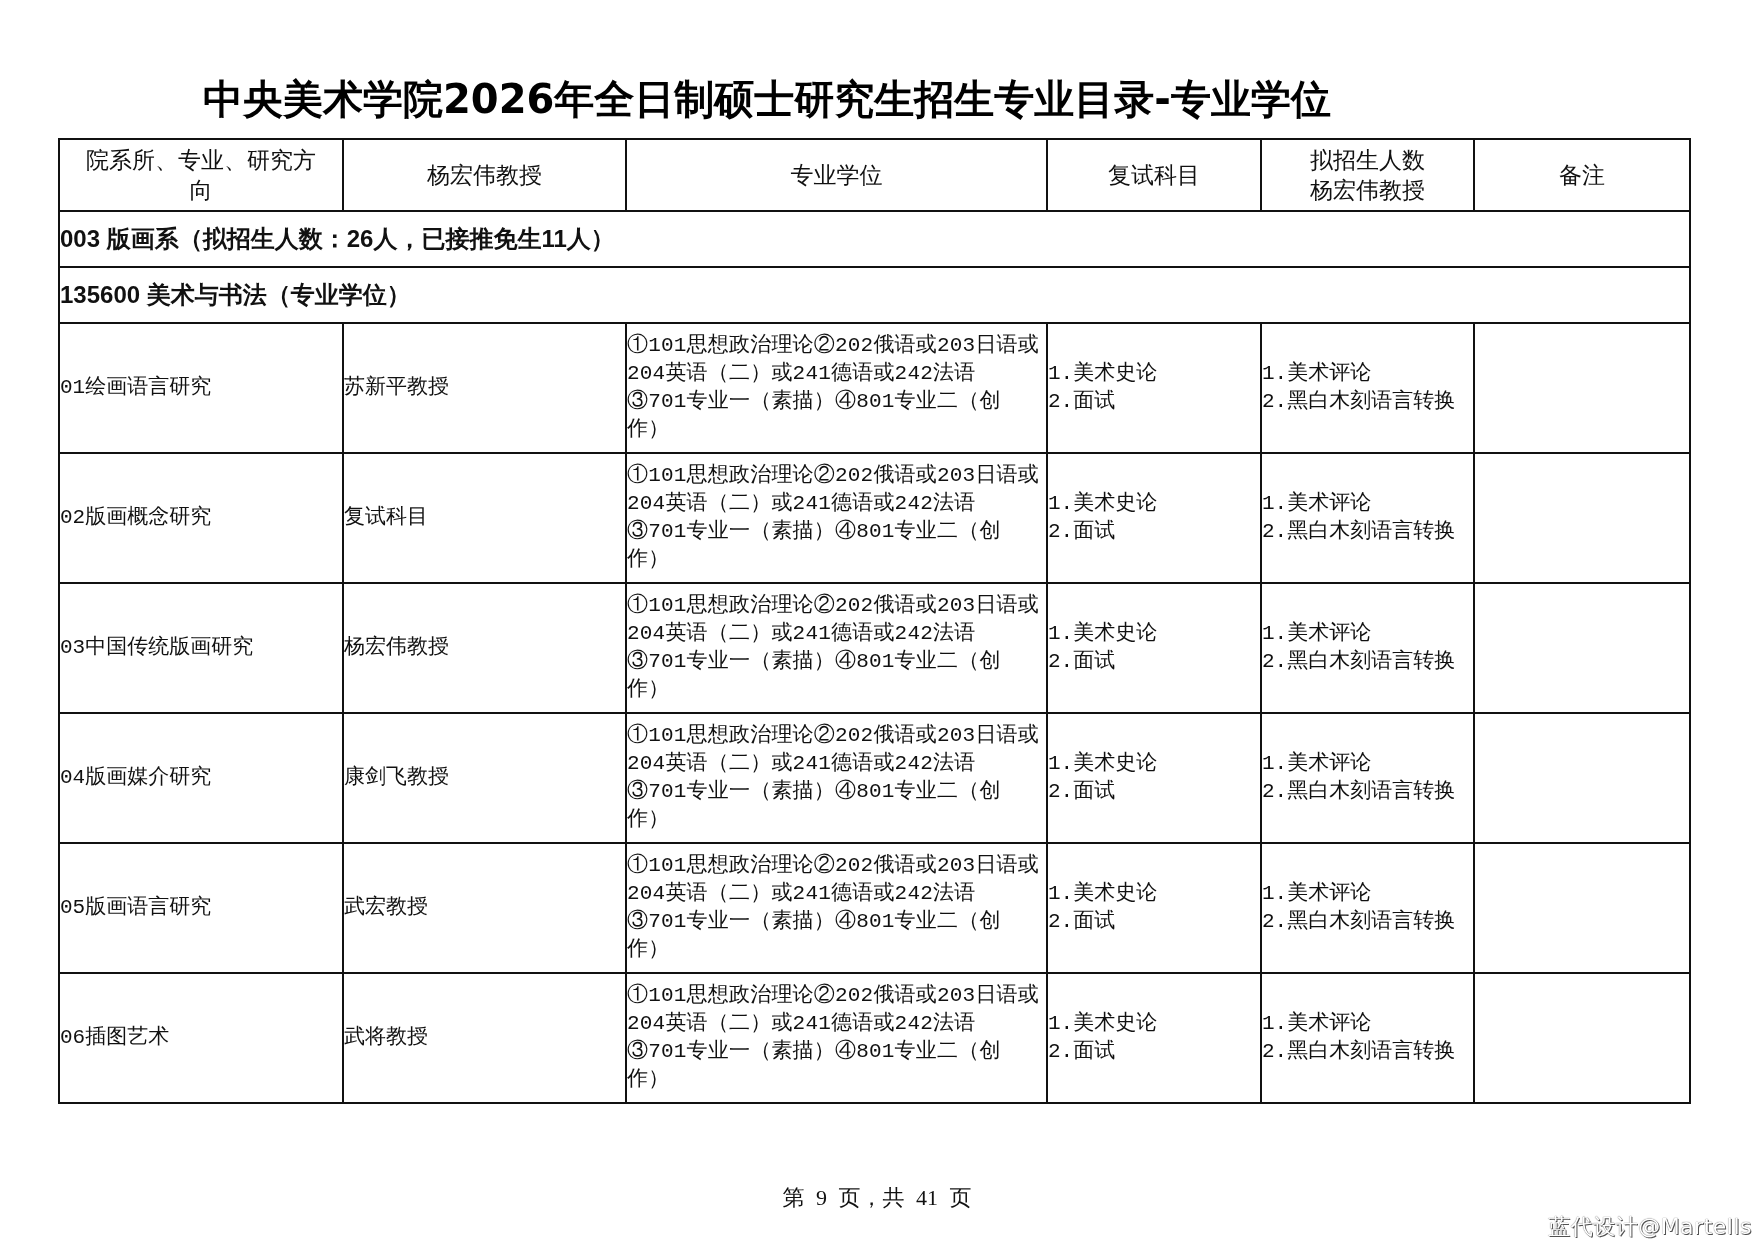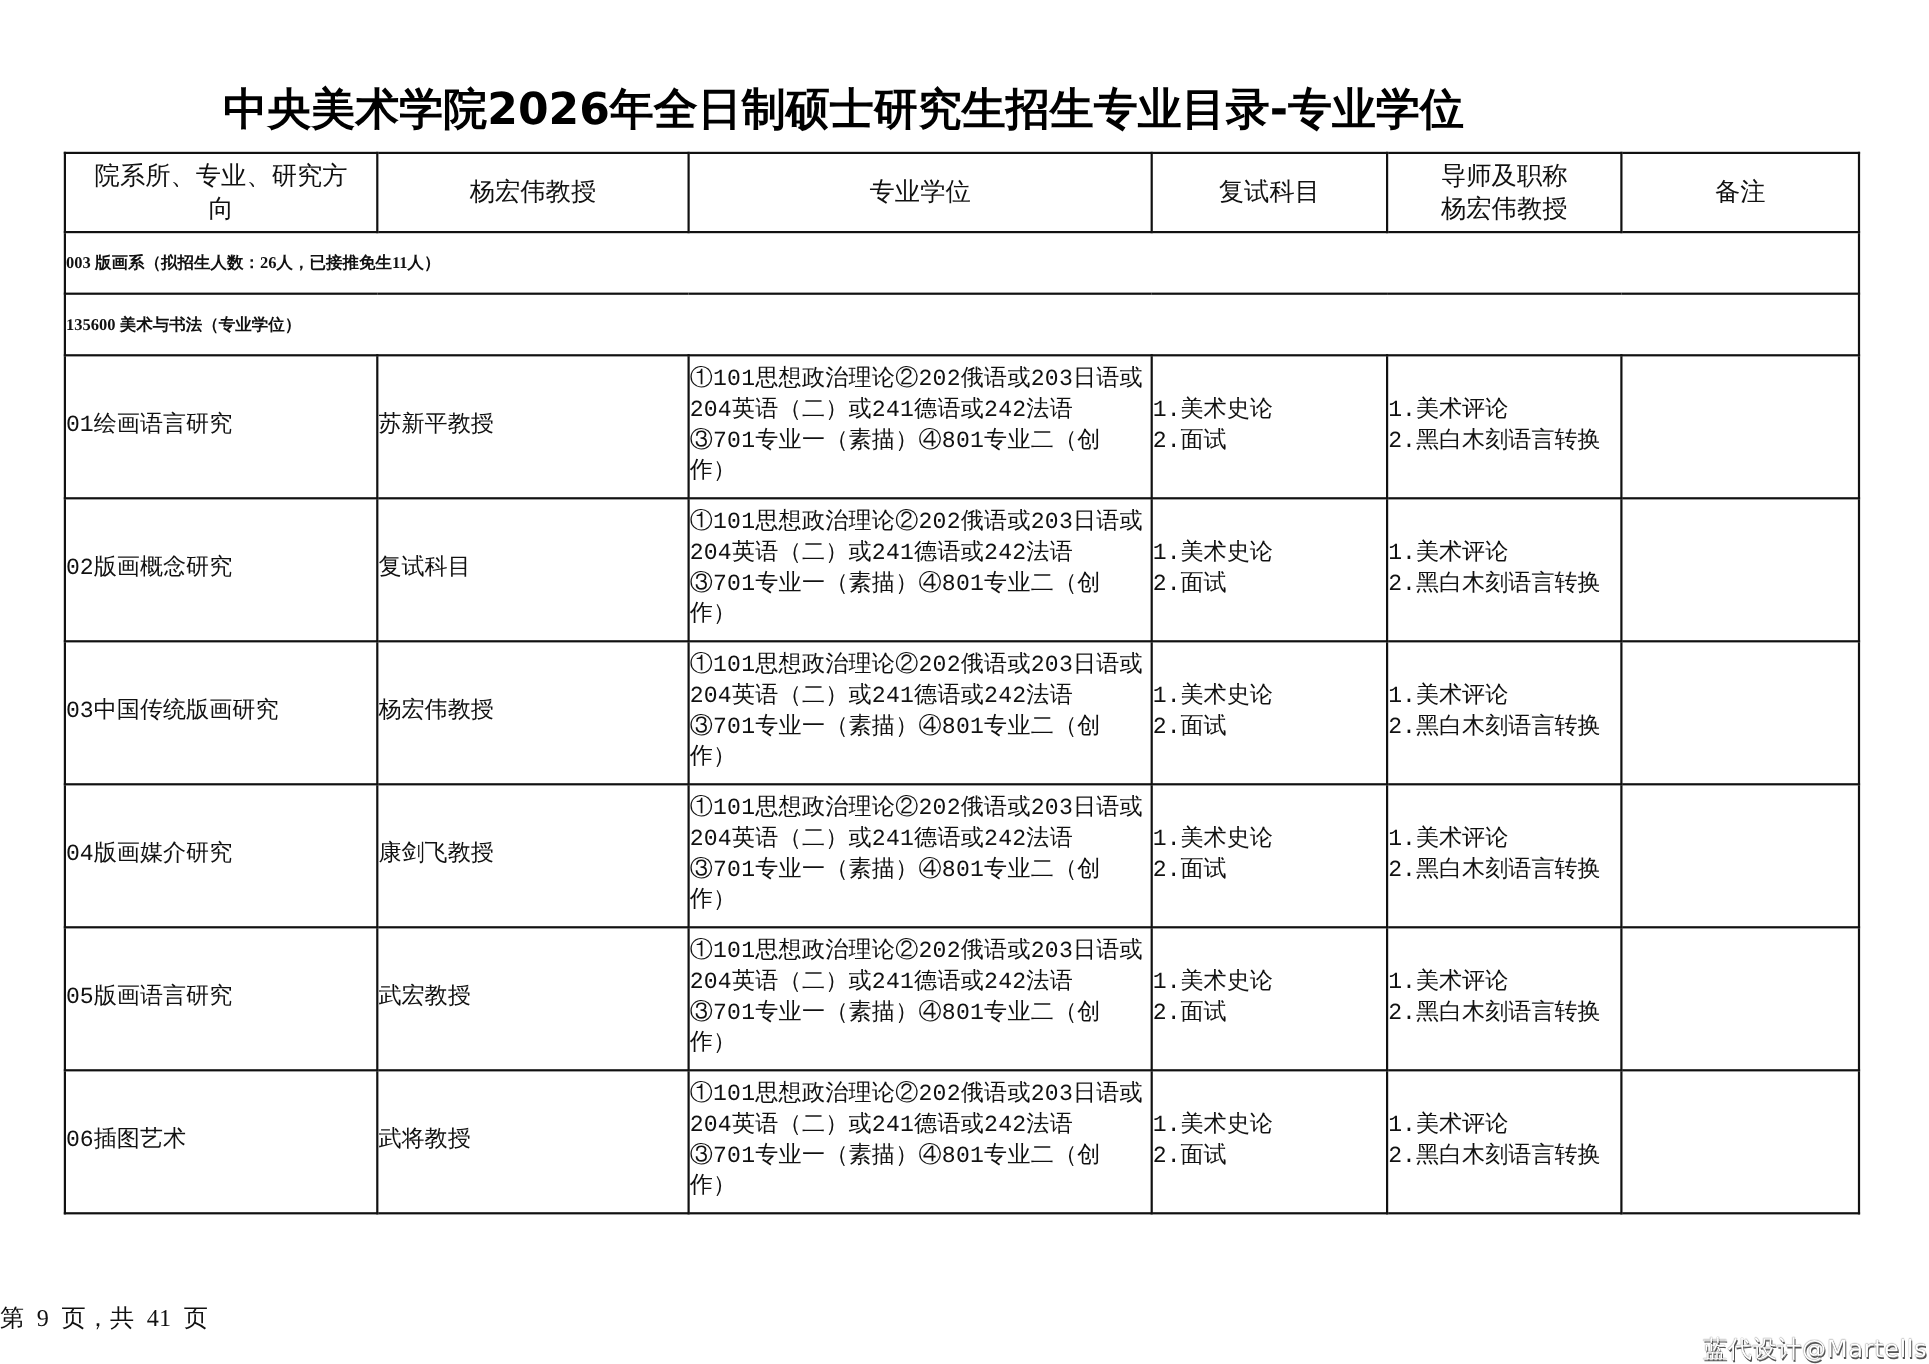--- a/index.html
+++ b/index.html
@@ -1,25 +1,25 @@
 <!DOCTYPE html>
 <html><head>
 <meta charset="utf-8">
 <style>
   html, body { margin:0; padding:0; background:#ffffff; }
   body { width:1754px; height:1240px; position:relative; overflow:hidden; color:#111; font-family:"Liberation Serif","DejaVu Serif",serif; }
   .title { position:absolute; left:0; width:1534px; top:72px; text-align:center; font-family:"DejaVu Sans","Liberation Sans",sans-serif; font-weight:bold; font-size:40px; letter-spacing:0px; color:#000; }
   table.catalog { position:absolute; left:58px; top:138px; width:1631px; border-collapse:collapse; table-layout:fixed; }
   table.catalog td, table.catalog th { border:2px solid #111; padding:0; }
   th { font-family:"DejaVu Sans","Liberation Sans",sans-serif; font-weight:normal; font-size:23px; line-height:30px; text-align:center; height:70px; }
-  .sec td { height:54px; font-weight:bold; font-size:15px; padding-left:6px; font-family:Liberation Serif, serif;border-radius:21px; }
+  .sec td { height:54px; font-weight:bold; font-size:24px; padding-left:6px; font-family:Liberation Sans, sans-serif;border-radius:21px; }
   .row td { height:128px; font-size:21px; line-height:28px; vertical-align:middle; padding-left:4px;font-family:Liberation Mono, monospace; }
   .exam { padding-right:2px; letter-spacing:0.2px; }
   .lines span { display:block; }
-  .footer { position:absolute; top:1183px; left:0; width:1754px; font-size:22px; word-spacing:6px; }
+  .footer { position:absolute; top:1183px; left:0; width:1754px; text-align:center; font-size:22px; word-spacing:6px; }
   .watermark { position:absolute; right:2px; top:1212px; font-family:"DejaVu Sans","Liberation Sans",sans-serif; font-size:22px; color:#fff; text-shadow:0 0 1px #333, 1px 1px 0 #555; letter-spacing:0.5px; }
 </style>
 </head>
 <body>
 
 <div class="title">中央美术学院2026年全日制硕士研究生招生专业目录-专业学位</div>
 
 <table class="catalog">
   <colgroup>
     <col style="width:284px">
@@ -28,21 +28,21 @@
       <col style="width:214px">
       <col style="width:213px">
       <col style="width:216px">
   </colgroup>
   <thead>
     <tr>
       <th><span>院系所、专业、研究方</span><br><span>向</span></th>
       <th><span>杨宏伟教授</span></th>
       <th><span>专业学位</span></th>
       <th><span>复试科目</span></th>
-      <th><span>导师及职称</span><br><span>杨宏伟教授</span></th>
+      <th><span>拟招生人数</span><br><span>杨宏伟教授</span></th>
       <th><span>备注</span></th>
     </tr>
   </thead>
   <tbody id="tbody">
     <tr class="sec">
       <td colspan="6">003 版画系（拟招生人数：26人，已接推免生11人）</td>
     </tr>
     <tr class="sec">
       <td colspan="6">135600 美术与书法（专业学位）</td>
     </tr>

